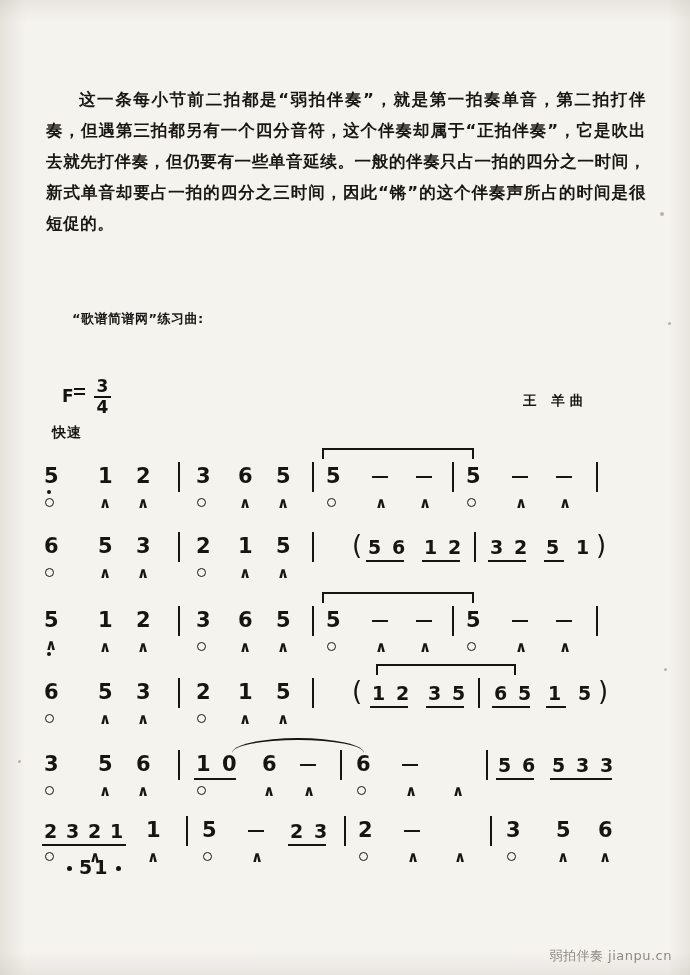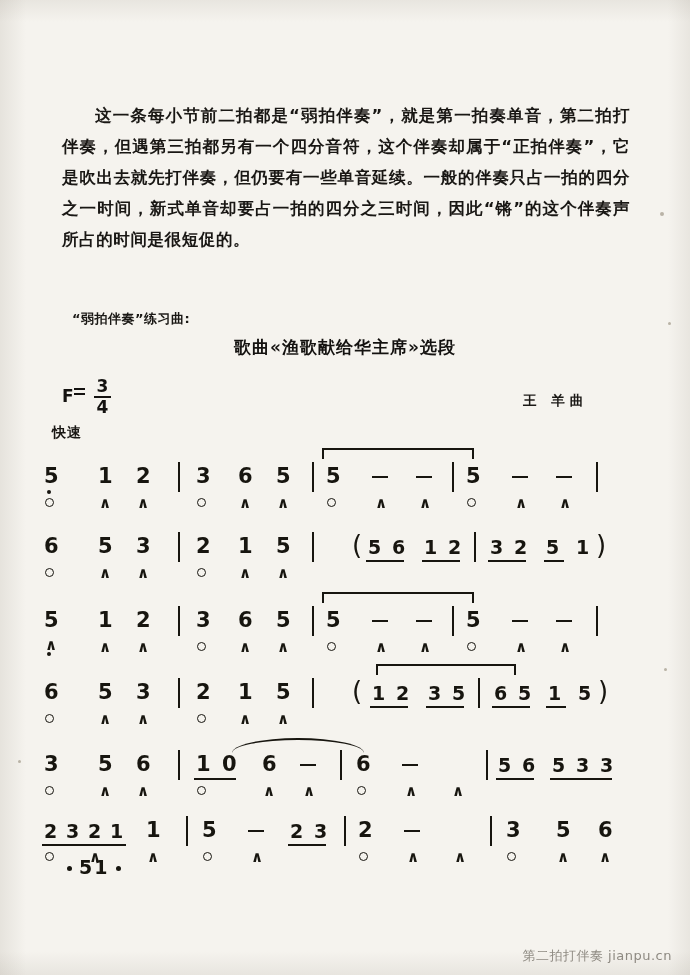--- a/index.html
+++ b/index.html
@@ -47,21 +47,21 @@
     top: 84px;
     width: 600px;
     font-family: "DejaVu Sans", sans-serif;
     font-size: 16.5px;
     line-height: 31px;
     color: #191714;
     text-align: justify;
     letter-spacing: 0.6px;
     font-weight: 600;
   }
-  .para p { margin: 16px; text-indent: 2em; }
+  .para p { margin: 0; text-indent: 2em; }
 
   
   .ex-caption {
     position: absolute;
     left: 72px;
     top: 310px;
     font-family: "DejaVu Sans", sans-serif;
     font-size: 13px;
     font-weight: 700;
     color: #1a1815;
@@ -279,22 +279,21 @@
 
   <div class="speck" style="left:660px; top:212px; width:4px; height:4px;"></div>
   <div class="speck" style="left:668px; top:322px; width:3px; height:3px;"></div>
   <div class="speck" style="left:18px; top:760px; width:3px; height:3px;"></div>
   <div class="speck" style="left:664px; top:668px; width:3px; height:3px;"></div>
 
   <div class="para">
     <p>这一条每小节前二拍都是“弱拍伴奏”，就是第一拍奏单音，第二拍打伴奏，但遇第三拍都另有一个四分音符，这个伴奏却属于“正拍伴奏”，它是吹出去就先打伴奏，但仍要有一些单音延续。一般的伴奏只占一拍的四分之一时间，新式单音却要占一拍的四分之三时间，因此“锵”的这个伴奏声所占的时间是很短促的。</p>
   </div>
 
-  <div class="ex-caption">“弱拍伴奏”练习曲:</div>
-  <div class="song-title">歌曲«渔歌献给华主席»选段</div>
+  <div class="ex-caption">“歌谱简谱网”练习曲:</div>
 
   <div class="key-sig">F</div>
   <div class="key-eq">
       <i></i>
       <i></i>
     </div>
 
   <div class="meter">
     <span class="num">3</span>
     <span class="bar"></span>
@@ -590,15 +589,15 @@
       <div class="note" style="left:598px; top:18px;">6</div>
       <div class="caret" style="left:599px; top:48px;">∧</div>
     </div>
 
   </div>
 
   <div class="pagenum">
     <span class="d"></span><span>51</span><span class="d"></span>
   </div>
 
-  <div class="watermark">第二拍打伴奏 jianpu.cn</div>
+  <div class="watermark">弱拍伴奏 jianpu.cn</div>
 
 </div>
 
 </body></html>

